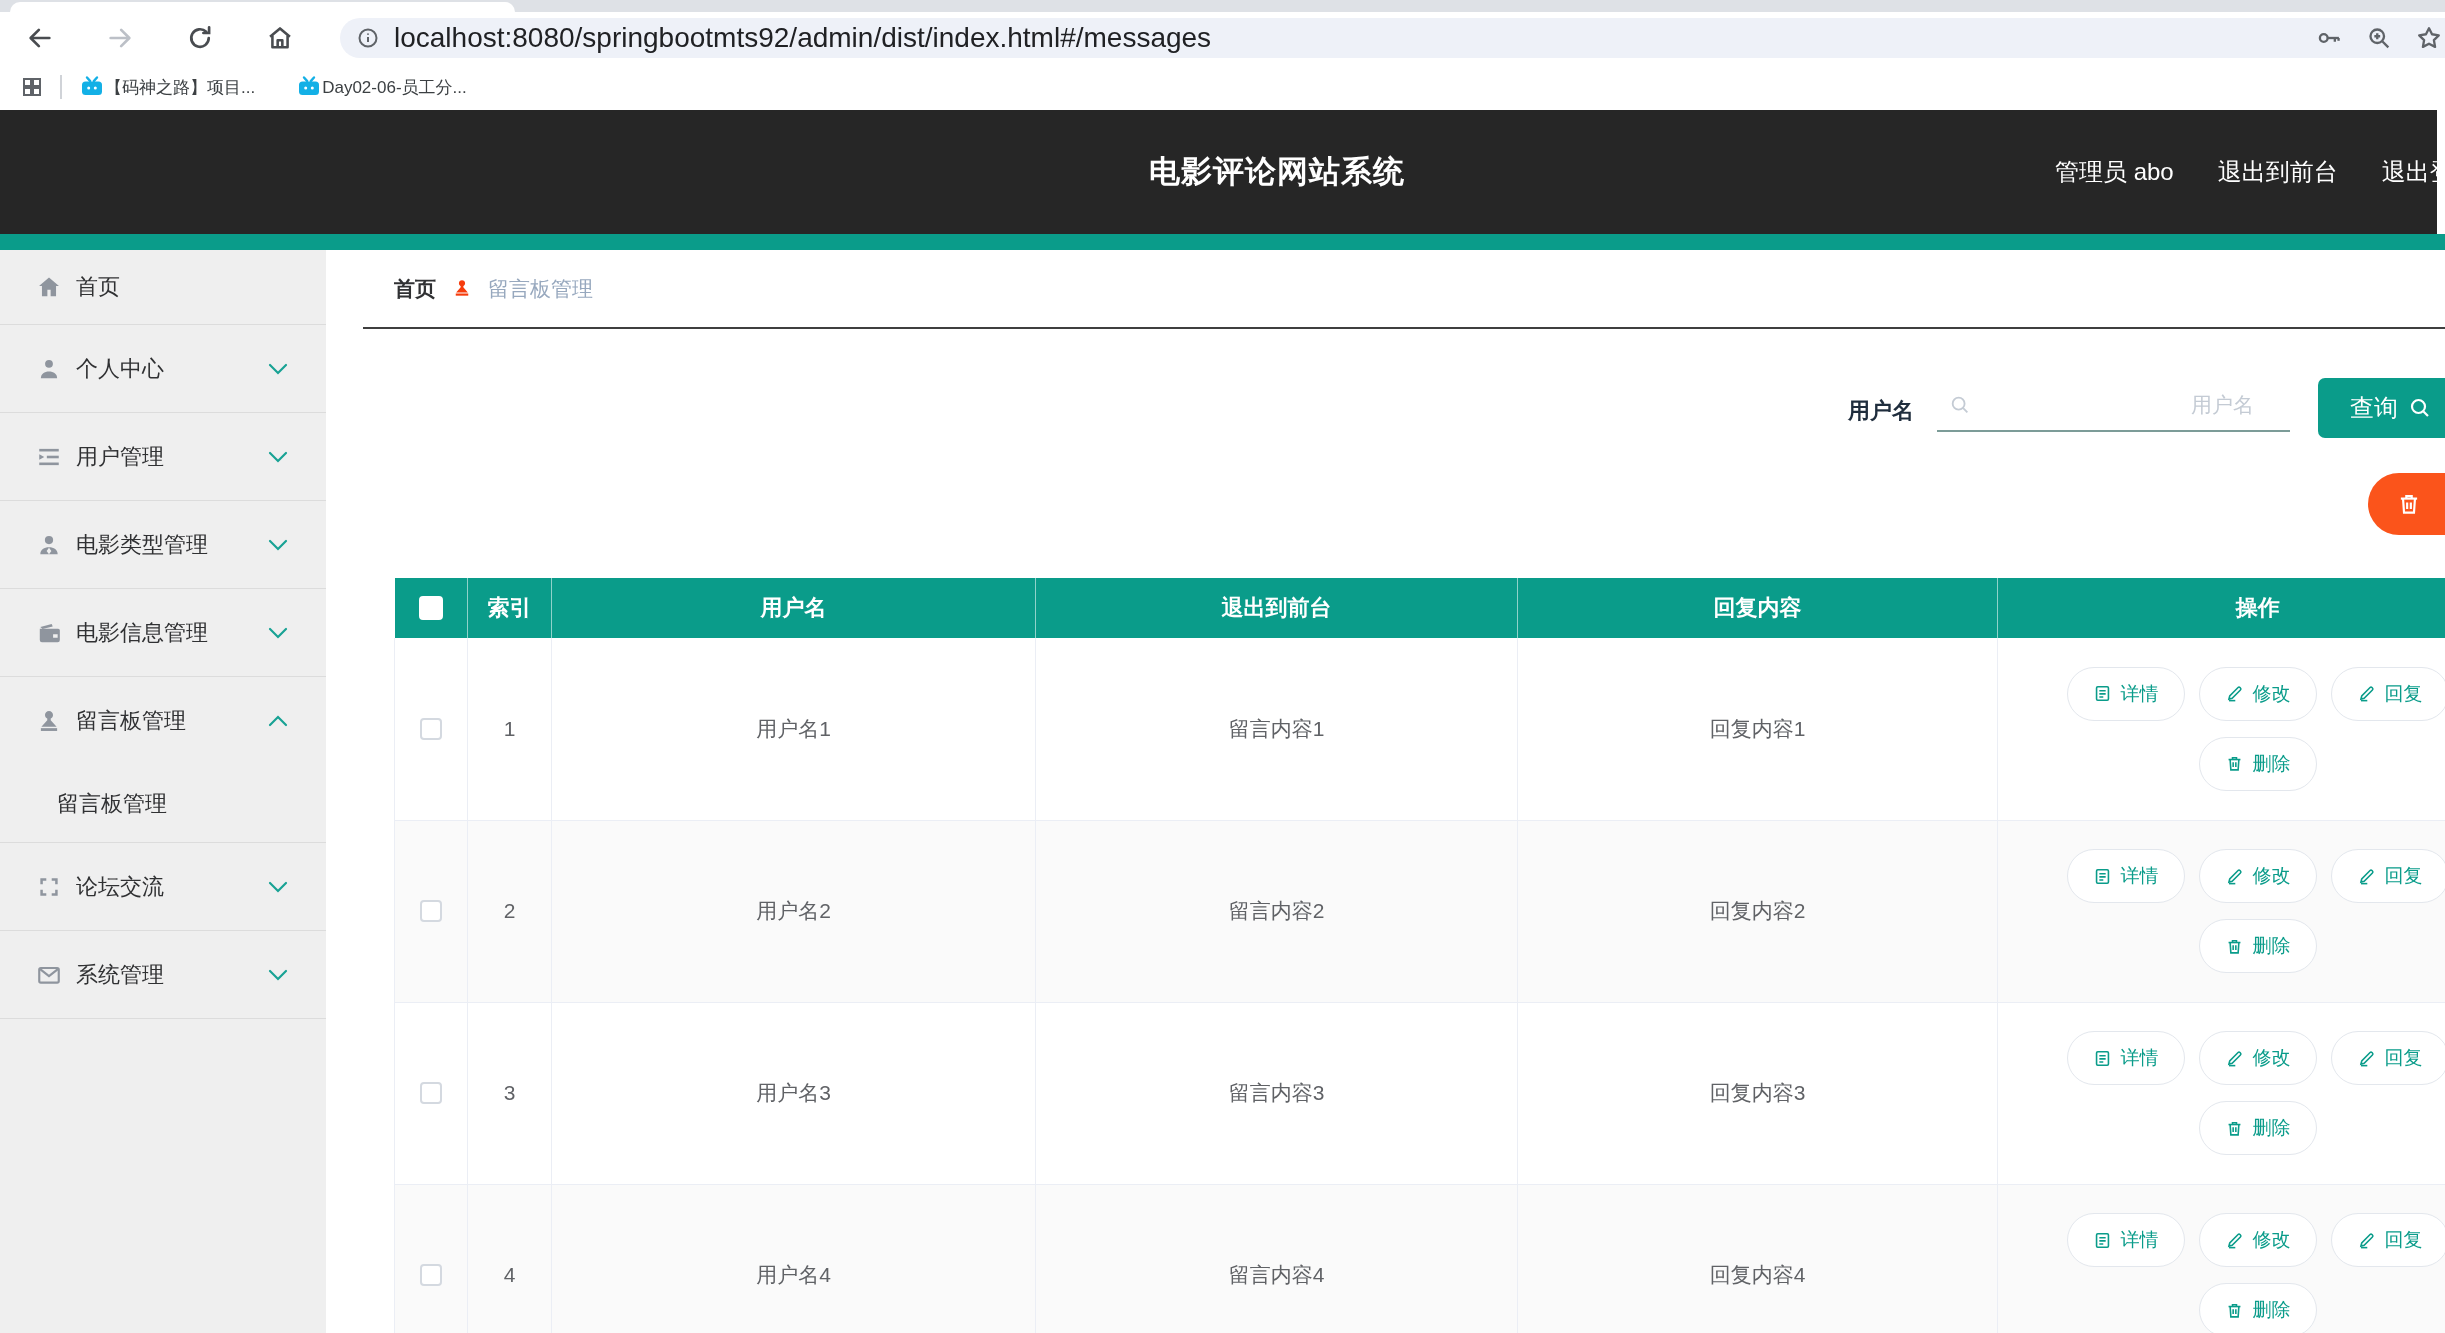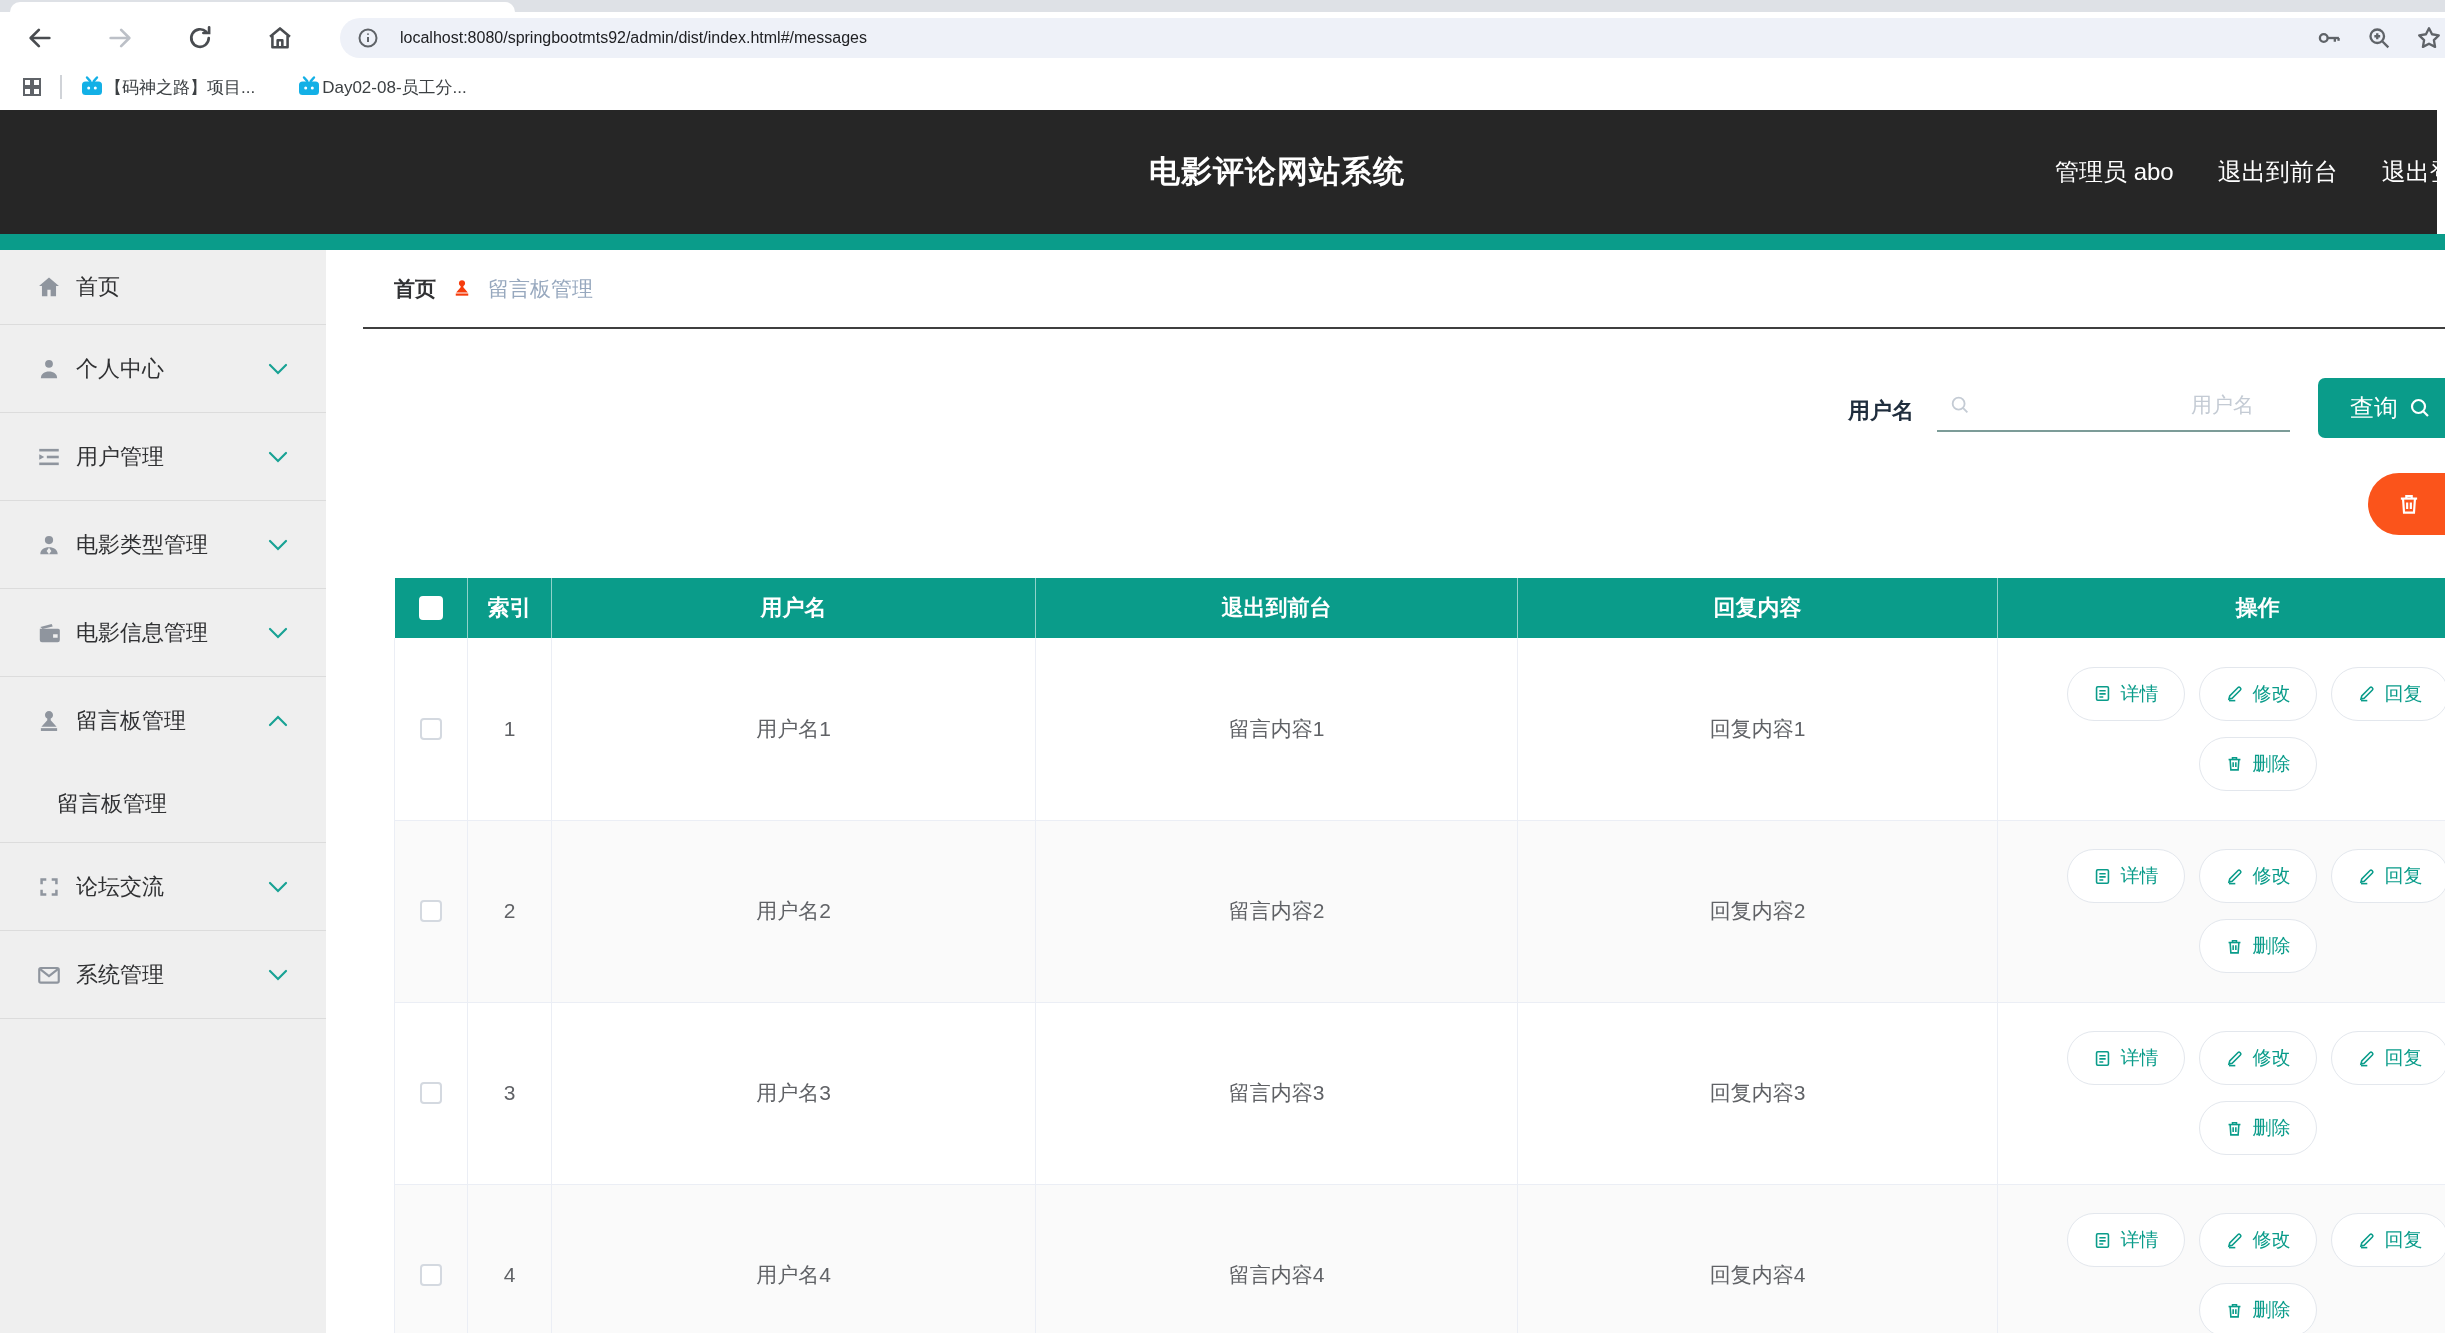--- a/index.html
+++ b/index.html
@@ -13,21 +13,21 @@
 
   
   .tabstrip { position:absolute; top:0; left:0; right:0; height:12px; background:#dee1e6; }
   .tabstrip .tab { position:absolute; left:10px; top:2px; width:505px; height:10px; background:#fff; border-radius:10px 10px 0 0; }
   .toolbar { position:absolute; top:12px; left:0; right:0; height:52px; background:#fff; display:flex; align-items:center; padding-left:26px; }
   .navbtns { display:flex; align-items:center; gap:52px; }
   .navbtn { width:28px; height:28px; color:#494c50; }
   .navbtn.disabled { color:#bcc0c7; }
   .omnibox { position:absolute; left:340px; top:6px; height:40px; width:2150px; background:#eef1f8; border-radius:20px; display:flex; align-items:center; }
   .omni-info { margin-left:16px; color:#5f6368; }
-  .omni-url { margin-left:20px; font-size:16px; color:#202124; white-space:nowrap; }
+  .omni-url { margin-left:14px; font-size:28px; color:#202124; white-space:nowrap; }
   .omni-right { margin-left:auto; display:flex; align-items:center; gap:22px; padding-right:47px; color:#5f6368; }
   .bookmarks { position:absolute; top:64px; left:0; right:0; height:46px; background:#fff; display:flex; align-items:center; padding-left:20px; }
   .bm-sep { width:2px; height:24px; background:#d0d3d8; margin:0 18px 0 16px; }
   .bm-item { display:flex; align-items:center; gap:1px; font-size:17px; color:#3c4043; }
   .bm-item + .bm-item { margin-left:42px; }
 
   
   .appheader { position:absolute; top:110px; left:0; right:8px; height:124px; background:#262626; }
   .app-title { position:absolute; left:1277px; top:50%; transform:translate(-50%,-50%); color:#fff; font-size:31px; font-weight:bold; letter-spacing:1px; white-space:nowrap; }
   .header-links { position:absolute; left:2055px; top:50%; transform:translateY(-50%); display:flex; gap:44px; color:#fff; font-size:24px; white-space:nowrap; }
@@ -166,21 +166,21 @@
       </svg>
     <span>【码神之路】项目...</span>
   </span>
   <span class="bm-item">
     <svg width="24" height="24" viewBox="0 0 24 24">
         <rect x="2" y="6.5" width="20" height="13.5" rx="3.5" fill="#13b0e6"></rect>
         <path d="M7 2.5l3.2 3.6M17 2.5l-3.2 3.6" stroke="#13b0e6" stroke-width="2.4" stroke-linecap="round" fill="none"></path>
         <circle cx="8.7" cy="13" r="1.5" fill="#fff"></circle>
         <circle cx="15.3" cy="13" r="1.5" fill="#fff"></circle>
       </svg>
-    <span>Day02-08-员工分...</span>
+    <span>Day02-06-员工分...</span>
   </span>
 </div>
 
 <div class="appheader">
   <div class="app-title">电影评论网站系统</div>
   <div class="header-links">
     <span class="header-link">管理员 abo</span>
     <span class="header-link">退出到前台</span>
     <span class="header-link">退出登录</span>
   </div>

